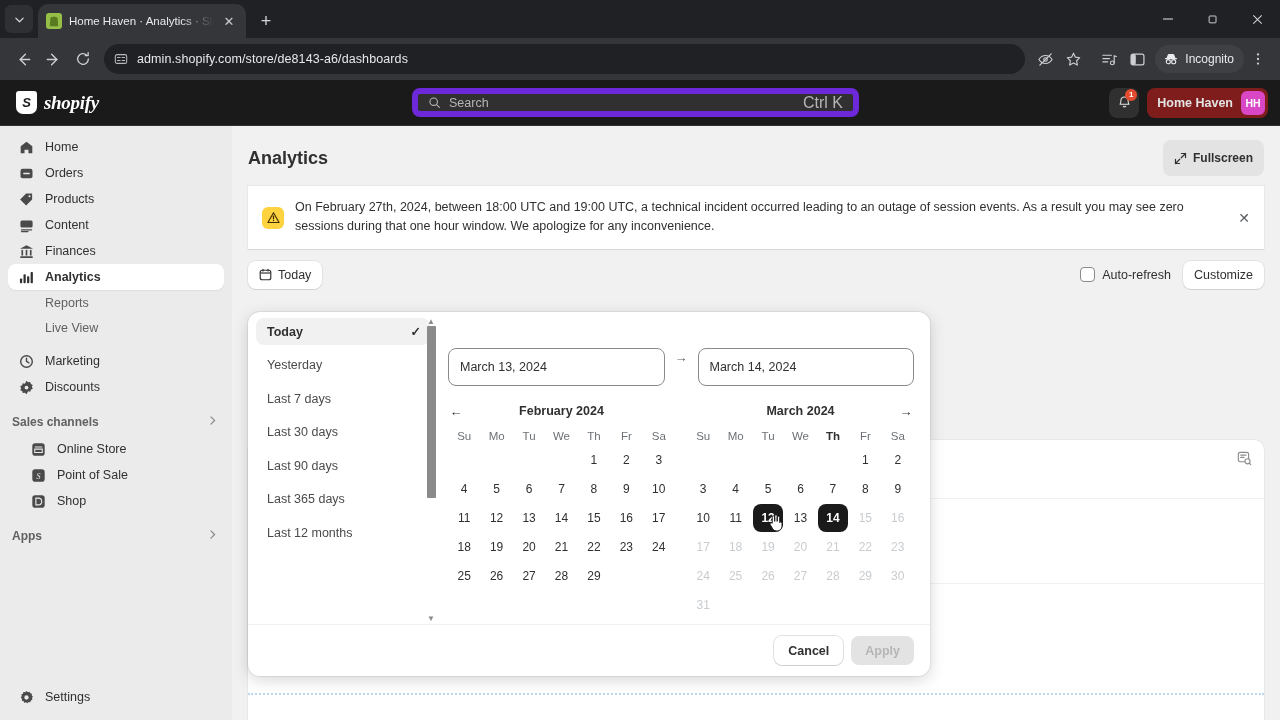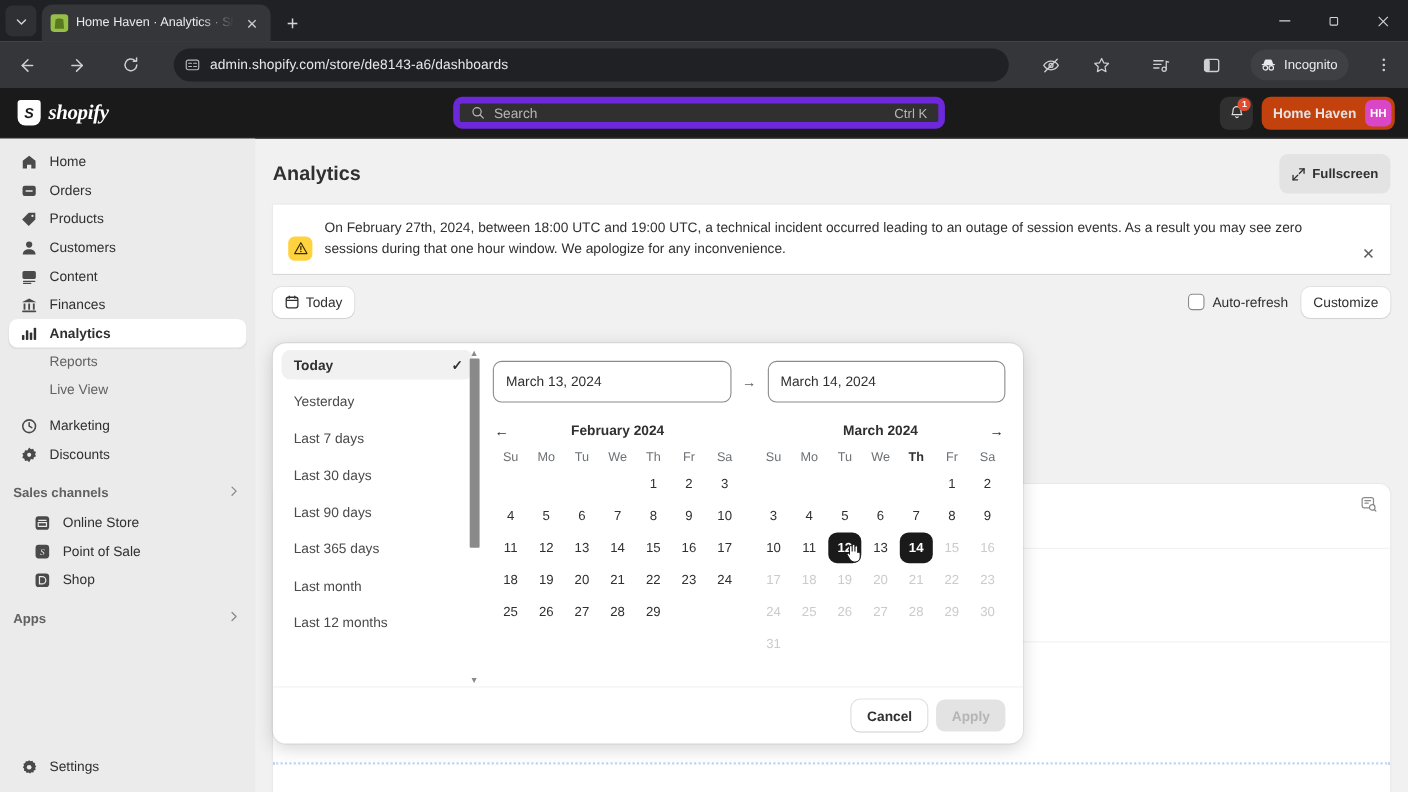--- a/index.html
+++ b/index.html
@@ -40,21 +40,21 @@
   .newtab {
     width: 28px; height: 28px; margin: 0 0 3px 6px; color: #d2d4d7; font-size: 18px;
     display:flex; align-items:center; justify-content:center; border-radius: 50%;
   }
   .winctrls {
     position: absolute; right: 0; top: 0; height: 38px; display: flex; align-items: center;
   }
   .winctrls div { width: 45px; height: 38px; display:flex; align-items:center; justify-content:center; color:#d4d6d9; }
 
   .browser-toolbar {
-    height: 42px; background: #35363a; display: flex; align-items: center; padding: 0 8px; gap: 18px;
+    height: 42px; background: #35363a; display: flex; align-items: center; padding: 0 8px; gap: 0;
   }
   .navbtn { width: 30px; height: 30px; display:flex; align-items:center; justify-content:center; color:#cdcfd2; border-radius:50%; }
   .omnibox {
     flex: 1; height: 30px; background: #202124; border-radius: 16px; margin: 0 6px 0 6px;
     display: flex; align-items: center; padding: 0 10px; gap: 9px;
   }
   .omnibox-url { color: #e6e8eb; font-size: 12.5px; letter-spacing: .1px; }
   .tb-icon { width: 28px; height: 28px; display:flex; align-items:center; justify-content:center; color:#cdcfd2; border-radius:50%; }
   .incognito-pill {
     height: 28px; background: #3f4043; border-radius: 14px; display:flex; align-items:center; gap:6px;
@@ -71,33 +71,33 @@
     width: 21px; height: 23px; background: #fff; color: #1a1a1a;
     border-radius: 3px 3px 7px 7px; display:flex; align-items:center; justify-content:center;
     font-size: 13px; font-weight: 700; font-style: italic;
   }
   .shop-logo-text { color:#fff; font-size: 19px; font-weight: 700; font-style: italic; letter-spacing:-.3px;font-family:Liberation Serif, serif;}
   .shop-search {
     position:absolute; left: 412px; width: 447px; height: 29px; background: #303030;
     border: 6px solid #6d28d9; border-radius: 8px; display:flex; align-items:center; padding: 0 10px;
   }
   .shop-search-ph { color: #b5b5b5; font-size: 12.5px; margin-left: 8px; flex: 1; }
-  .shop-search-kbd { color: #b5b5b5; font-size: 12px; }
+  .shop-search-kbd { color: #b5b5b5; font-size: 16px; }
   .shop-right { position:absolute; right: 12px; display:flex; align-items:center; gap: 8px; }
   .bell-wrap {
     width: 30px; height: 30px; background: #303030; border-radius: 8px;
     display:flex; align-items:center; justify-content:center; position:relative;
   }
   .bell-badge {
     position: absolute; top: 1px; right: 2px; background: #e24b2d; color:#fff;
     font-size: 8px; width: 12px; height: 12px; border-radius: 50%;
     display:flex; align-items:center; justify-content:center; font-weight:600;
   }
   .store-pill {
-    height: 30px; background: #c2410c; border-radius: 8px; display:flex; align-items:center;
+    height: 30px; background: #7f1d1d; border-radius: 8px; display:flex; align-items:center;
     gap: 8px; padding: 0 3px 0 10px;
   }
   .store-name { color: #e3e3e3; font-size: 12.5px; font-weight: 600; }
   .avatar {
     width: 24px; height: 24px; border-radius: 6px; background: #d946c6; color:#fff;
     font-size: 10.5px; font-weight: 700; display:flex; align-items:center; justify-content:center;
   }
 
   
   .app { display: flex; height: calc(720px - 38px - 42px - 46px); background: #f1f1f1; }
@@ -124,21 +124,21 @@
   .page-head { display: flex; align-items: center; justify-content: space-between; padding: 14px 0 10px 0; }
   .page-title { font-size: 18px; font-weight: 700; color: #303030; }
   .fullscreen-btn {
     height: 36px; background: #e3e3e3; border-radius: 8px; display:flex; align-items:center;
     gap: 6px; padding: 0 11px; color: #303030; font-size: 12px; font-weight: 550;
   }
 
   .banner {
     background: #fff; border-radius: 0; padding: 12px 14px; display: flex; gap: 11px;
     box-shadow: 0 1px 0 rgba(0,0,0,.07), 0 0 0 1px rgba(0,0,0,.035);
-    align-items: flex-end;
+    align-items: center;
   }
   .banner-icon {
     width: 22px; height: 22px; background: #ffd23f; border-radius: 6px; flex: 0 0 22px;
     display: flex; align-items: center; justify-content: center; margin-top: 1px;
   }
   .banner-text { flex: 1; color: #303030; font-size: 12.5px; line-height: 1.55; padding-right: 4px; }
   .banner-close { color: #5c5f62; font-size: 14px; line-height: 1; margin-top: 2px; }
 
   .toolbar { display: flex; align-items: center; justify-content: space-between; padding: 12px 0 10px 0; }
   .toolbar-left { display: flex; gap: 6px; }
@@ -181,21 +181,21 @@
     display: flex; flex-direction: column; align-items: center; justify-content: space-between;
   }
   .sb-arrow { color: #8a8a8a; font-size: 8px; line-height: 1; }
   .sb-rail { position:absolute; right:2px; top: 14px; width: 9px; height: 270px; }
   .sb-thumb { width: 9px; height: 172px; background: #8a8a8a; border-radius: 1px; }
 
   .cal-col { flex: 1; padding: 16px 16px 0 10px; }
   .date-inputs { display: flex; align-items: center; gap: 10px; }
   .date-field {
     flex: 1; height: 30px; border: 1px solid #8a8a8a; border-radius: 8px; background:#fff;
-    display: flex; align-items: center; padding: 18px 11px; font-size: 12.5px; color: #303030;
+    display: flex; align-items: center; padding: 18px 11px; font-size: 12.5px; color: #303030; margin-top: 20px;
   }
   .arrow-mid { color: #5c5f62; font-size: 13px; }
   .months { display: flex; gap: 12px; margin-top: 14px; }
   .month { flex: 1; }
   .month-head { display: flex; align-items: center; justify-content: space-between; height: 22px; }
   .month-title { font-size: 12.5px; font-weight: 700; color: #303030; flex: 1; text-align:center; }
   .nav-arrow { color: #303030; font-size: 13px; width: 16px; text-align:center; }
   .dow-row, .week-row { display: grid; grid-template-columns: repeat(7, 1fr); }
   .dow { text-align: center; font-size: 11.5px; color: #6d7175; padding: 8px 0 3px 0; }
   .dow.bold { font-weight: 700; color: #303030; }
@@ -383,29 +383,20 @@
           <svg width="15" height="15" viewBox="0 0 16 16">
             <path d="M7.6 1.6H14v6.4l-6.4 6.4L1.2 8z" fill="#4a4a4a"></path>
             <circle cx="11.2" cy="4.6" r="1.1" fill="#ebebeb"></circle>
           </svg>
         </span>
       <span>Products</span>
     </div>
     <div class="nav-item">
       <span class="nav-icon">
           <svg width="15" height="15" viewBox="0 0 16 16">
-            <circle cx="8" cy="4.6" r="3" fill="#4a4a4a"></circle>
-            <path d="M1.8 14.2c0-3.2 2.8-5 6.2-5s6.2 1.8 6.2 5z" fill="#4a4a4a"></path>
-          </svg>
-        </span>
-      <span>Customers</span>
-    </div>
-    <div class="nav-item">
-      <span class="nav-icon">
-          <svg width="15" height="15" viewBox="0 0 16 16">
             <rect x="1.5" y="2.6" width="13" height="7.6" rx="1.6" fill="#4a4a4a"></rect>
             <path d="M2.6 12.6h10.8M2.6 14.5h7" stroke="#4a4a4a" stroke-width="1.3" stroke-linecap="round"></path>
           </svg>
         </span>
       <span>Content</span>
     </div>
     <div class="nav-item">
       <span class="nav-icon">
           <svg width="15" height="15" viewBox="0 0 16 16">
             <path d="M8 1.4L15 5H1z" fill="#4a4a4a"></path>
@@ -594,23 +585,20 @@
         <div class="preset-item">
             <span>Last 30 days</span>
           </div>
         <div class="preset-item">
             <span>Last 90 days</span>
           </div>
         <div class="preset-item">
             <span>Last 365 days</span>
           </div>
         <div class="preset-item">
-            <span>Last month</span>
-          </div>
-        <div class="preset-item">
             <span>Last 12 months</span>
           </div>
       </div>
       <div class="scrollbar-track">
         <div class="sb-arrow">▲</div>
         <div class="sb-arrow">▼</div>
       </div>
       <div class="sb-rail">
         <div class="sb-thumb"></div>
       </div>

